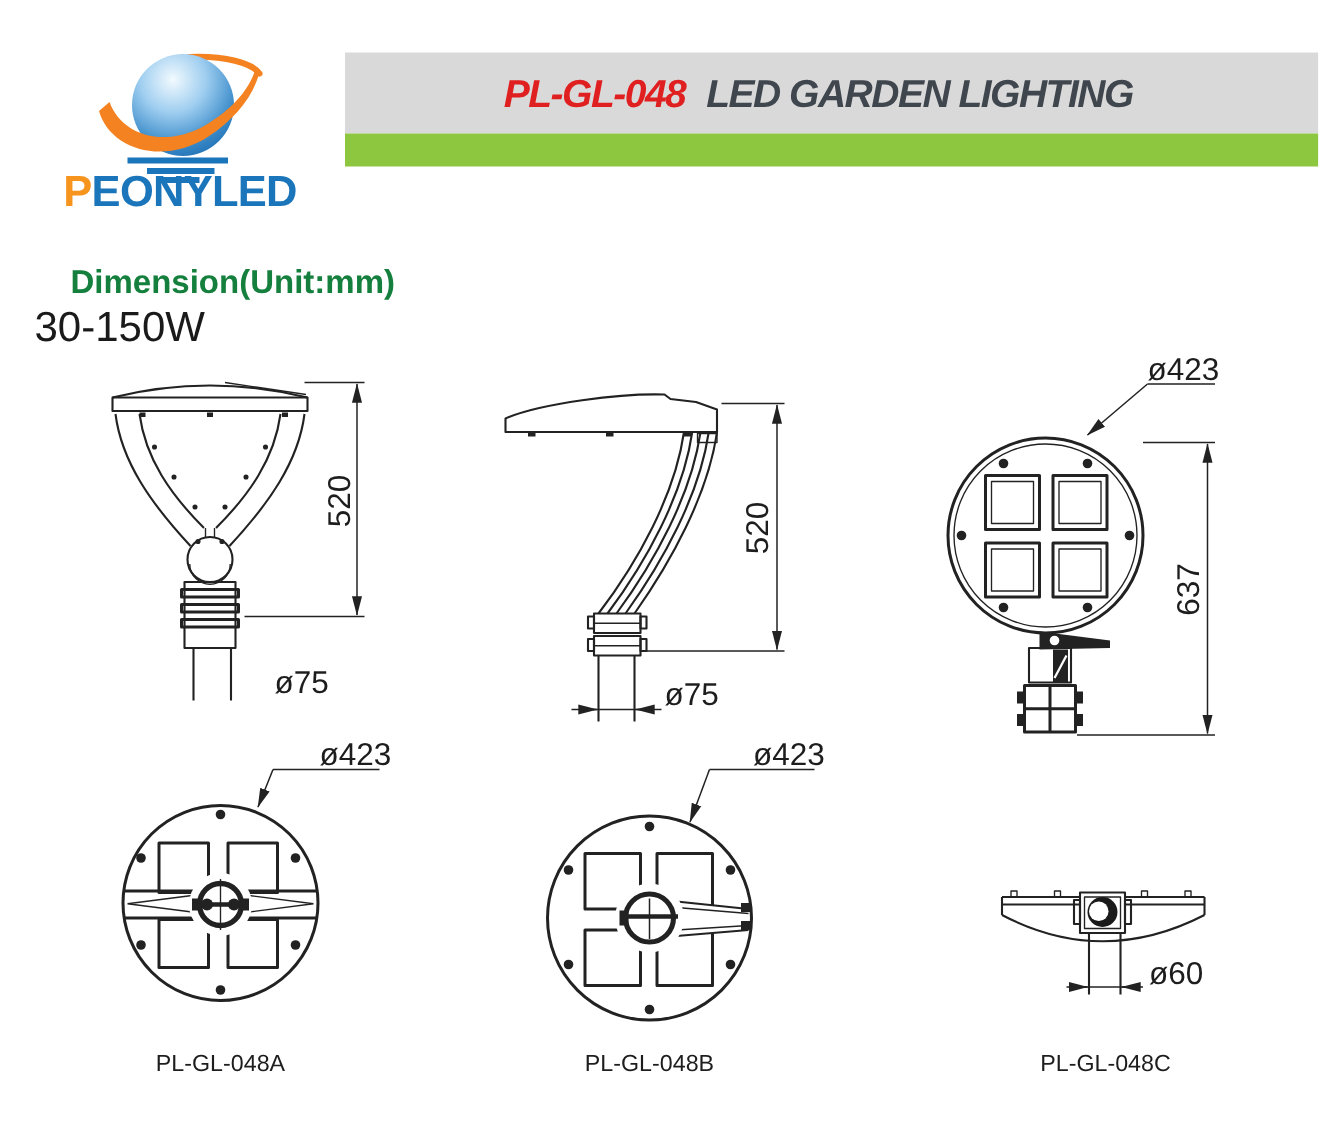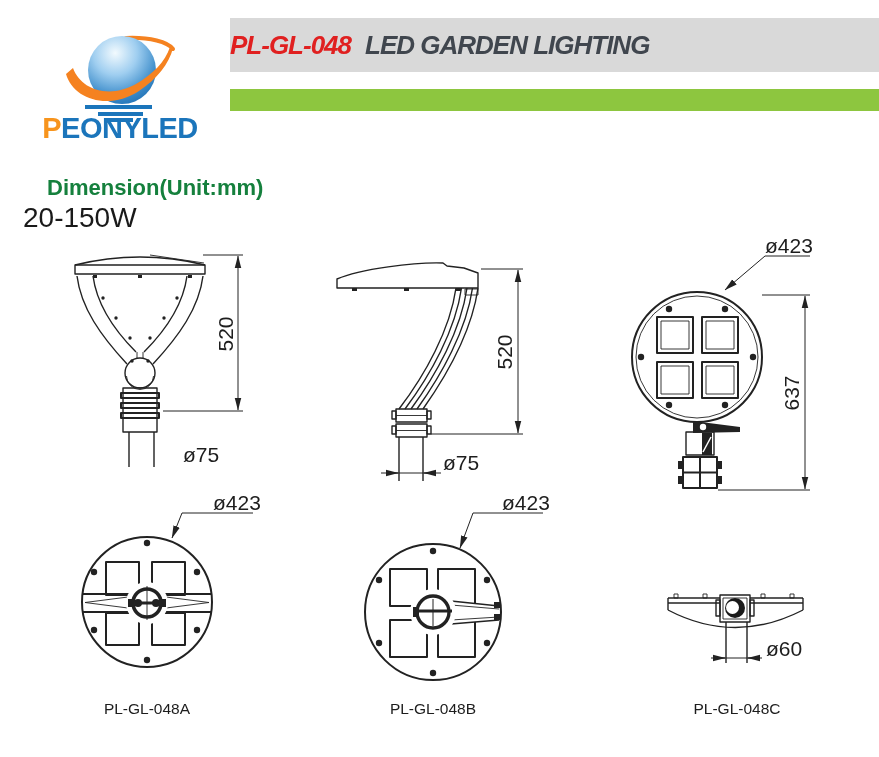--- a/index.html
+++ b/index.html
@@ -1,21 +1,21 @@
 <!DOCTYPE html>
 <html><head>
 <meta charset="utf-8">
 <style>
   html,body{margin:0;padding:0;background:#fff;}
   #page{position:relative;width:879px;height:757px;background:#ffffff;overflow:hidden;
         font-family:"Liberation Sans",sans-serif;}
   .abs{position:absolute;}
   
-  .banner{left:230px;top:18px;width:649px;height:54px;background:#d9d9d9;
-          display:flex;align-items:center;justify-content:flex-start;padding-right:18px;box-sizing:border-box;}
+  .banner{left:230px;top:35px;width:649px;height:54px;background:#d9d9d9;
+          display:flex;align-items:center;justify-content:center;padding-right:18px;box-sizing:border-box;}
   .banner .model{color:#e02020;font-style:italic;font-weight:bold;font-size:26px;letter-spacing:-1px;}
   .banner .product{color:#40464e;font-style:italic;font-weight:bold;font-size:26px;letter-spacing:-1px;margin-left:14px;}
   .greenbar{left:230px;top:89px;width:649px;height:22px;background:#8dc63f;}
   .dim-label{left:47px;top:175px;color:#15803d;font-weight:bold;font-size:22px;}
   .wattage{left:23px;top:202px;color:#1a1a1a;font-size:28px;}
   
   .logo-text{left:40px;top:112px;width:160px;text-align:center;font-weight:bold;font-size:29px;letter-spacing:-0.5px;}
   .logo-text .lp{color:#f7941d;}
   .logo-text .lr{color:#1b75bb;}
   
@@ -62,21 +62,21 @@
   </svg>
   <div class="abs logo-text"><span class="lp">P</span><span class="lr">EONYLED</span></div>
 
   <div class="abs banner">
     <span class="model">PL-GL-048</span>
     <span class="product">LED GARDEN LIGHTING</span>
   </div>
   <div class="abs greenbar"></div>
 
   <div class="abs dim-label">Dimension(Unit:mm)</div>
-  <div class="abs wattage">20-150W</div>
+  <div class="abs wattage">30-150W</div>
 
   <svg class="abs" style="left:70px;top:248px" width="180" height="222" viewBox="70 248 180 222">
     <g class="ln">
       <path d="M75,265 Q140,249 205,265"></path>
       <path d="M150,255 L204,263" class="thin"></path>
       <rect x="75" y="265" width="130" height="9"></rect>
       <path d="M77,276 C 81,308 101,336 127,364"></path>
       <path d="M93,276 C 97,306 114,330 136,352"></path>
       <path d="M203,276 C 199,308 179,336 153,364"></path>
       <path d="M187,276 C 183,306 166,330 144,352"></path>

